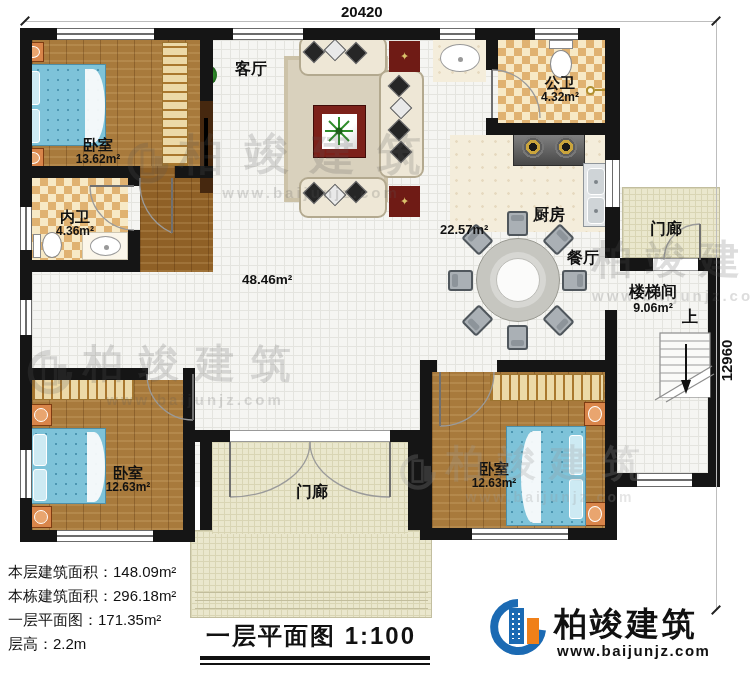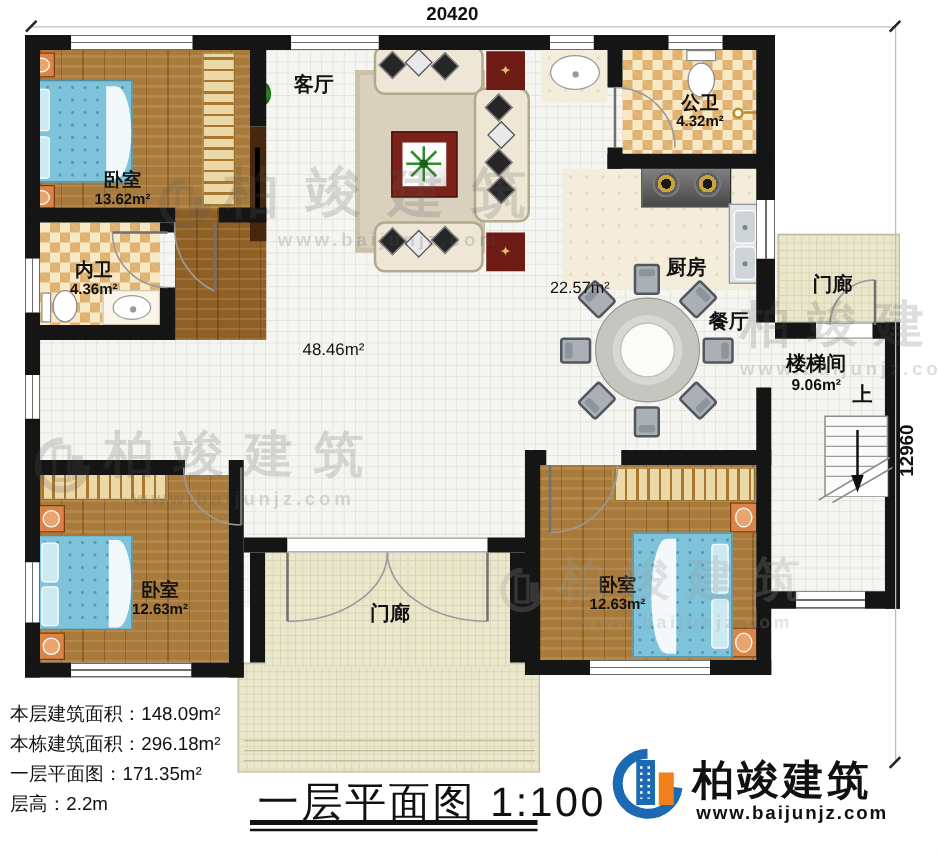--- a/index.html
+++ b/index.html
@@ -48,32 +48,32 @@
   .sink2{position:absolute;background:#e3e6e8;border:1px solid #8f959a;box-sizing:border-box;}
   .sink2 .bsn{position:absolute;left:3px;width:16px;height:25px;background:#cfd4d7;border:1px solid #fff;border-radius:4px;}
   .sink2 .bsn::after{content:"";position:absolute;left:50%;top:50%;width:4px;height:4px;margin:-2px;border-radius:50%;background:#7d8avoid4;background:#7d848a;}
   .tvcab{position:absolute;background:#46280f;}
   .tv{position:absolute;background:#000;}
   .plantlet{position:absolute;border-radius:50%;background:radial-gradient(circle,#2f8c2a 30%,#1d5f19 70%);}
   
   .rlabel{position:absolute;font-weight:bold;text-align:center;line-height:1.15;font-size:15px;transform:translateX(-50%);white-space:nowrap;}
   .rlabel .area{font-size:12px;display:block;}
   .big{font-size:16px;}
-  .arealone{position:absolute;font-weight:normal;font-size:13px;white-space:nowrap;}
+  .arealone{position:absolute;font-weight:bold;font-size:13px;white-space:nowrap;}
   
   .dimline{position:absolute;background:#bdbdbd;}
   .tick{position:absolute;width:2px;height:12px;background:#222;transform:rotate(45deg);}
   .dimtext{position:absolute;font-weight:bold;font-size:15px;background:#fff;padding:0 3px;white-space:nowrap;}
   
   .wm{position:absolute;display:flex;align-items:center;gap:8px;opacity:.20;color:#5a5a5a;pointer-events:none;white-space:nowrap;}
   .wmname{font-weight:800;}
   .wmurl{font-weight:700;font-size:15px;letter-spacing:3px;}
   
   .statline{font-size:15px;font-weight:normal;line-height:24px;white-space:nowrap;}
-  .title{position:absolute;font-weight:normal;font-size:33px;letter-spacing:2px;white-space:nowrap;}
+  .title{position:absolute;font-weight:bold;font-size:24px;letter-spacing:2px;white-space:nowrap;}
   .brandname{position:absolute;font-weight:900;font-size:33px;letter-spacing:3px;white-space:nowrap;}
   .brandurl{position:absolute;font-weight:bold;font-size:15px;letter-spacing:1.5px;white-space:nowrap;}
   svg{position:absolute;left:0;top:0;}
 </style>
 </head>
 <body>
 
 <div id="plan">
 
   <div class="tile" style="left:32px;top:40px;width:676px;height:447px;"></div>

